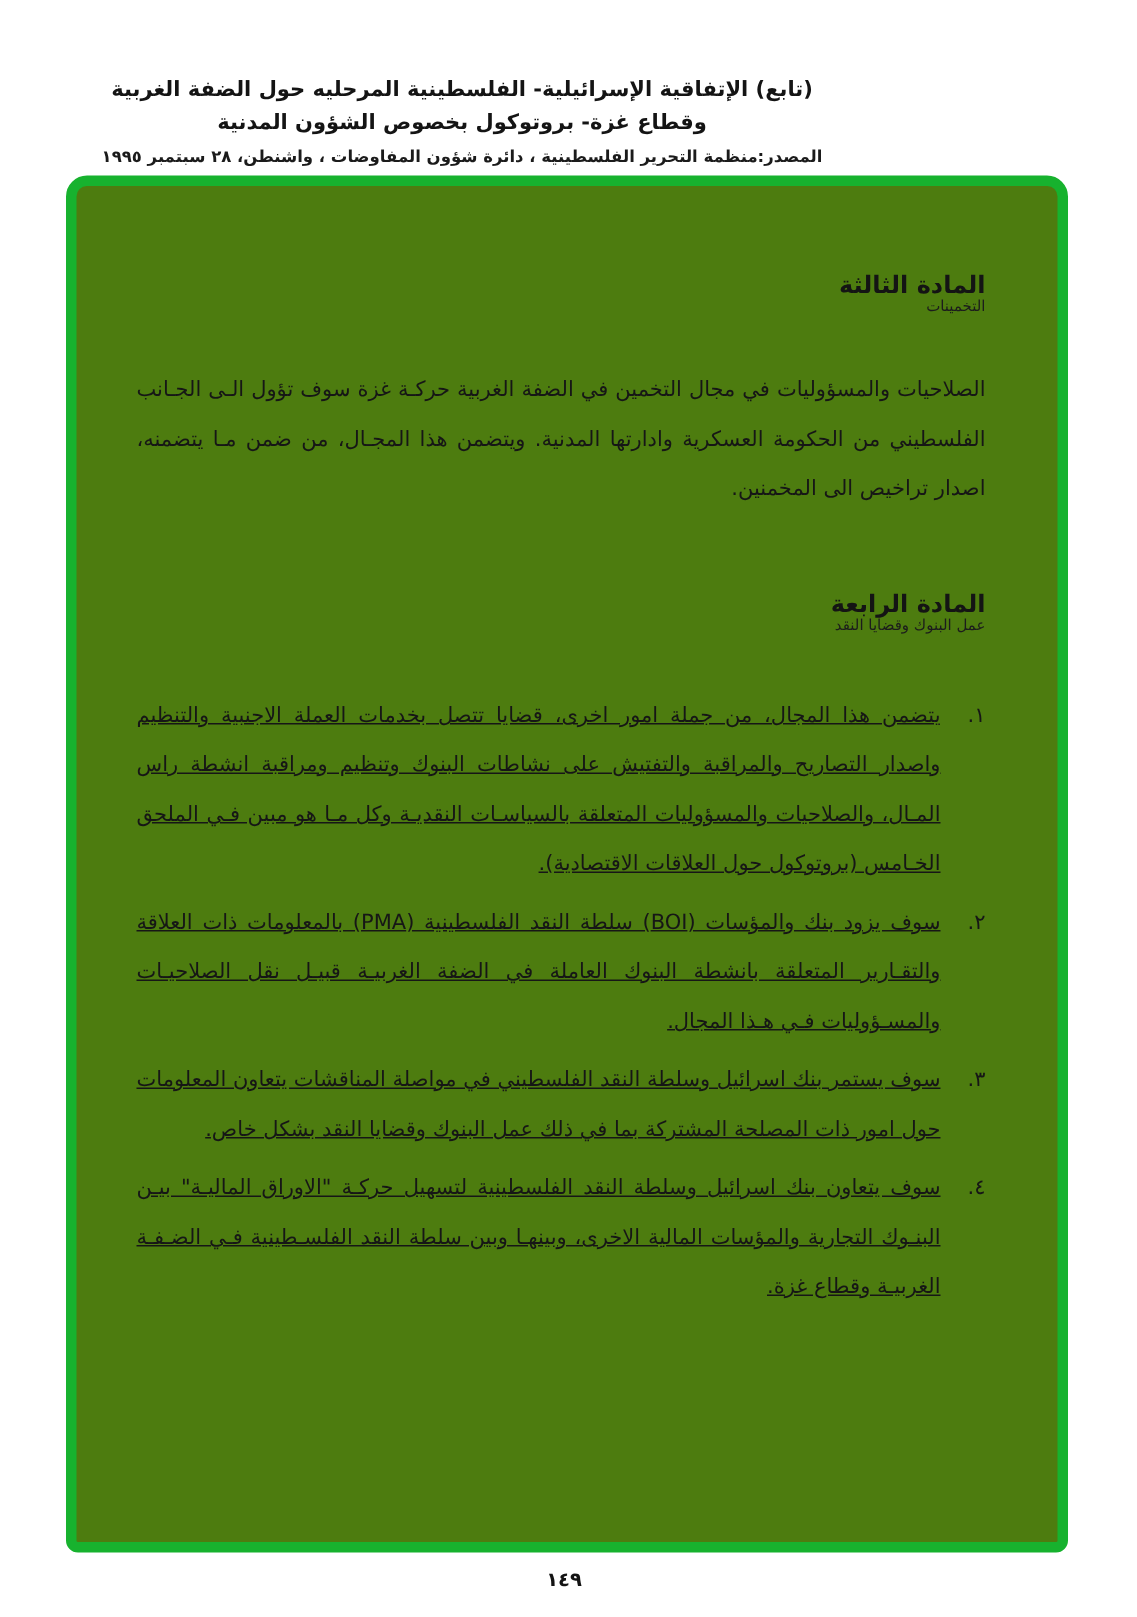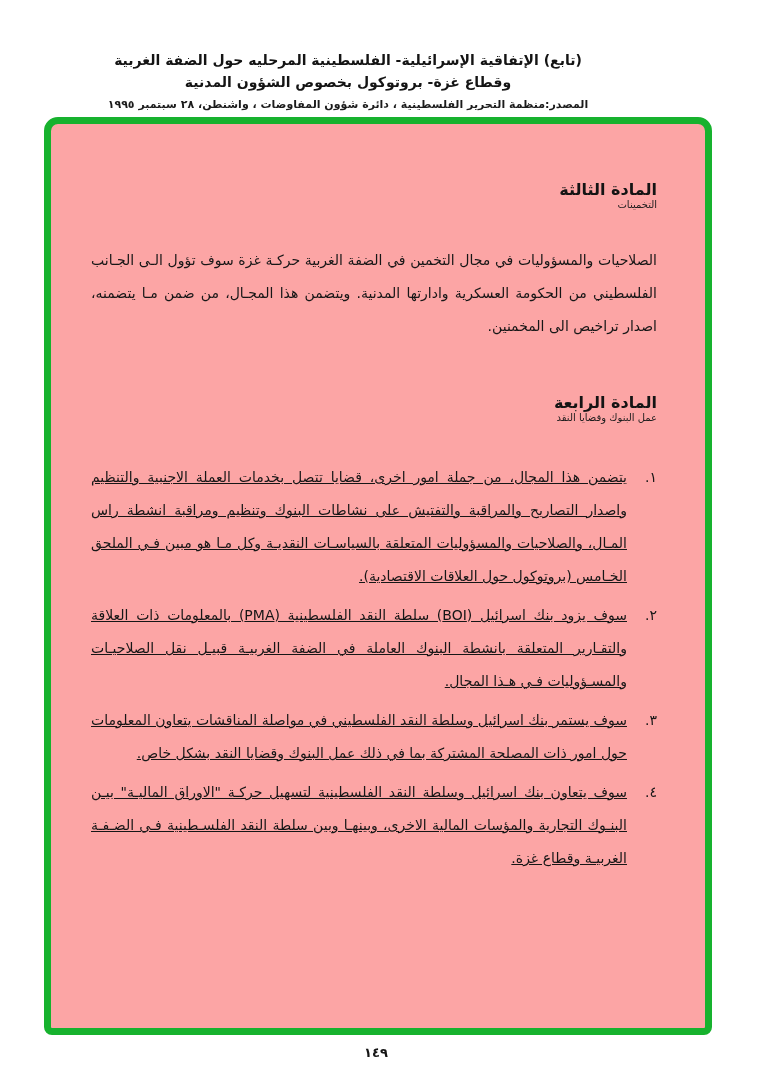--- a/index.html
+++ b/index.html
@@ -15,21 +15,20 @@
   }
 
   
   .page-header {
     position: absolute;
     top: 50px;
     left: 0;
     width: 616px;
     text-align: center;
     direction: rtl;
-    margin-left: 40px;
   }
   .header-line1 {
     font-size: 14px;
     font-weight: bold;
     line-height: 1.55;
     padding: 0 60px;
   }
   .header-line2 {
     font-size: 11px;
     font-weight: bold;
@@ -39,21 +38,21 @@
 
   
   .doc-frame {
     position: absolute;
     left: 44px;
     top: 117px;
     width: 668px;
     height: 918px;
     border: 7px solid #17b22e;
     border-radius: 14px 14px 8px 8px;
-    background: #fca5a5;
+    background: #4d7c0f;
   }
 
   
   .doc-content {
     position: absolute;
     top: 0;
     right: 0;
     width: 100%;
     padding: 56px 48px 0 40px;
     direction: rtl;
@@ -136,21 +135,21 @@
 
     <div class="sub-gap"></div>
 
     <div class="num-list">
       <div class="list-item">
         <span class="item-num">١.</span>
         <span class="item-text">يتضمن هذا المجال، من جملة امور اخرى، قضايا تتصل بخدمات العملة الاجنبية والتنظيم واصدار التصاريح والمراقبة والتفتيش على نشاطات البنوك وتنظيم ومراقبة انشطة راس المـال، والصلاحيات والمسؤوليات المتعلقة بالسياسـات النقديـة وكل مـا هو مبين فـي الملحق الخـامس (بروتوكول حول العلاقات الاقتصادية).</span>
       </div>
       <div class="list-item">
         <span class="item-num">٢.</span>
-        <span class="item-text">سوف يزود بنك اسرائيل (BOI) سلطة النقد الفلسطينية (PMA) بالمعلومات ذات العلاقة والتقـارير المتعلقة بانشطة البنوك العاملة في الضفة  الغربيـة قبيـل نقل الصلاحيـات والمسـؤوليات فـي هـذا المجال.</span>
+        <span class="item-text">سوف يزود بنك والمؤسات (BOI) سلطة النقد الفلسطينية (PMA) بالمعلومات ذات العلاقة والتقـارير المتعلقة بانشطة البنوك العاملة في الضفة  الغربيـة قبيـل نقل الصلاحيـات والمسـؤوليات فـي هـذا المجال.</span>
       </div>
       <div class="list-item">
         <span class="item-num">٣.</span>
         <span class="item-text">سوف يستمر بنك اسرائيل وسلطة النقد الفلسطيني في مواصلة المناقشات يتعاون المعلومات حول امور ذات المصلحة المشتركة بما في  ذلك عمل البنوك وقضايا النقد بشكل خاص.</span>
       </div>
       <div class="list-item">
         <span class="item-num">٤.</span>
         <span class="item-text">سوف  يتعاون بنك اسرائيل وسلطة النقد الفلسطينية لتسهيل  حركـة "الاوراق الماليـة" بيـن البنـوك التجارية والمؤسات المالية  الاخرى،  وبينهـا  وبين سلطة النقد الفلسـطينية فـي الضـفـة الغربيـة وقطاع غزة.</span>
       </div>
     </div>

